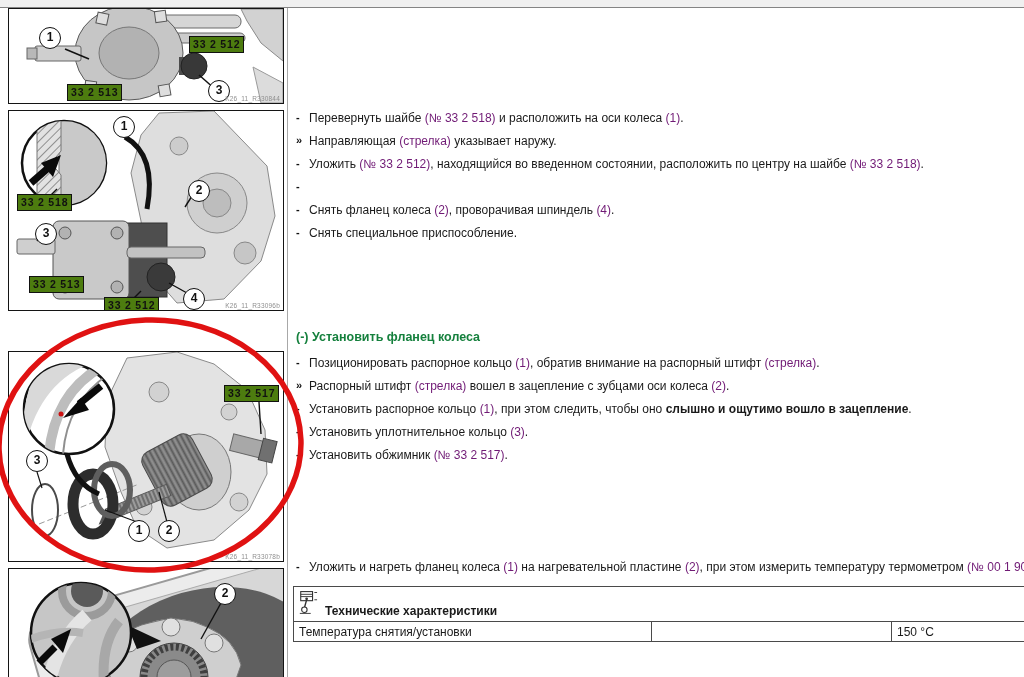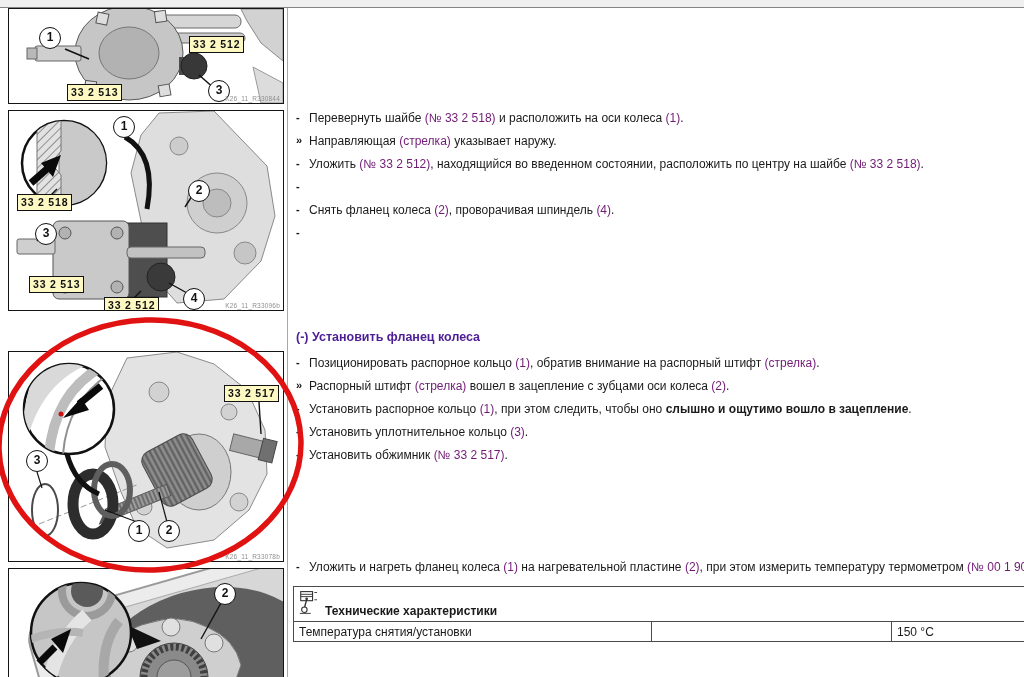--- a/index.html
+++ b/index.html
@@ -12,35 +12,35 @@
 
   
   .img-panel{position:absolute;left:8px;width:276px;background:#fff;border:1px solid #141414;box-sizing:border-box;overflow:hidden;z-index:2;}
   #fig1{top:8px;height:96px;}
   #fig2{top:110px;height:201px;}
   #fig3{top:351px;height:211px;}
   #fig4{top:568px;height:118px;}
   .img-panel svg.draw{position:absolute;left:0;top:0;width:100%;height:100%;}
   .callout{position:absolute;width:20px;height:20px;border:1.6px solid #111;border-radius:50%;background:#fff;
     text-align:center;font:bold 12px/19px "Liberation Sans",sans-serif;color:#111;z-index:4;}
-  .plabel{position:absolute;border:1.6px solid #111;background:#fef9c3;color:#111;
+  .plabel{position:absolute;border:1.6px solid #111;background:#4d7c0f;color:#111;
     font:bold 10.5px/13px "Liberation Sans",sans-serif;letter-spacing:0.8px;padding:1px 3px;white-space:nowrap;z-index:4;}
   .watermark{position:absolute;right:3px;bottom:1px;font-size:6.5px;color:#8f8f8f;letter-spacing:0.2px;z-index:4;}
 
   .red-overlay{position:absolute;left:-8px;top:314px;width:316px;height:262px;z-index:6;pointer-events:none;}
 
   
   .content{position:absolute;left:296px;top:0;width:900px;height:677px;z-index:3;}
   .bullets{position:absolute;left:0;}
   .brow{display:flex;height:23px;white-space:nowrap;font-size:12px;}
   .mark{flex:0 0 13px;width:13px;font-weight:bold;font-size:11px;color:#111;}
   .btext{white-space:nowrap;}
   .lnk{color:#701a75;}
   .bld{font-weight:bold;text-align:right;}
-  .sec-heading{position:absolute;left:0;font-weight:bold;font-size:12.5px;color:#4c1d95;white-space:nowrap;}
+  .sec-heading{position:absolute;left:0;font-weight:bold;font-size:12.5px;color:#15803d;white-space:nowrap;}
 
   
   .specs{position:absolute;left:293px;top:586px;width:900px;border-collapse:collapse;table-layout:fixed;background:#fff;z-index:3;}
   .specs td{border:1px solid #4a4a4a;font-size:12px;padding:2px 5px;vertical-align:middle;overflow:hidden;}
   .specs td.hdr{height:28px;vertical-align:bottom;padding:2px 4px;}
   .hdrflex{display:flex;align-items:flex-end;gap:7px;}
   .hdr-title{font-weight:bold;font-size:12px;padding-bottom:1px;}
   .specs td.cell{height:15px;}
 </style>
 </head>
@@ -238,20 +238,21 @@
       </div>
       <div class="brow">
         <span class="mark">-</span>
       </div>
       <div class="brow">
         <span class="mark">-</span>
         <span class="btext"><span>Снять фланец колеса </span><span class="lnk">(2)</span><span>, проворачивая шпиндель </span><span class="lnk">(4)</span><span>.</span></span>
       </div>
       <div class="brow">
         <span class="mark">-</span>
+        <span class="btext"><span>Снять специальное приспособление.</span></span>
       </div>
     </div>
   <div class="sec-heading" style="top:330px">(-) Установить фланец колеса</div>
   <div id="sec-install" class="bullets" style="top:356px">
       <div class="brow">
         <span class="mark">-</span>
         <span class="btext"><span>Позиционировать распорное кольцо </span><span class="lnk">(1)</span><span>, обратив внимание на распорный штифт </span><span class="lnk">(стрелка)</span><span>.</span></span>
       </div>
       <div class="brow">
         <span class="mark">»</span>

